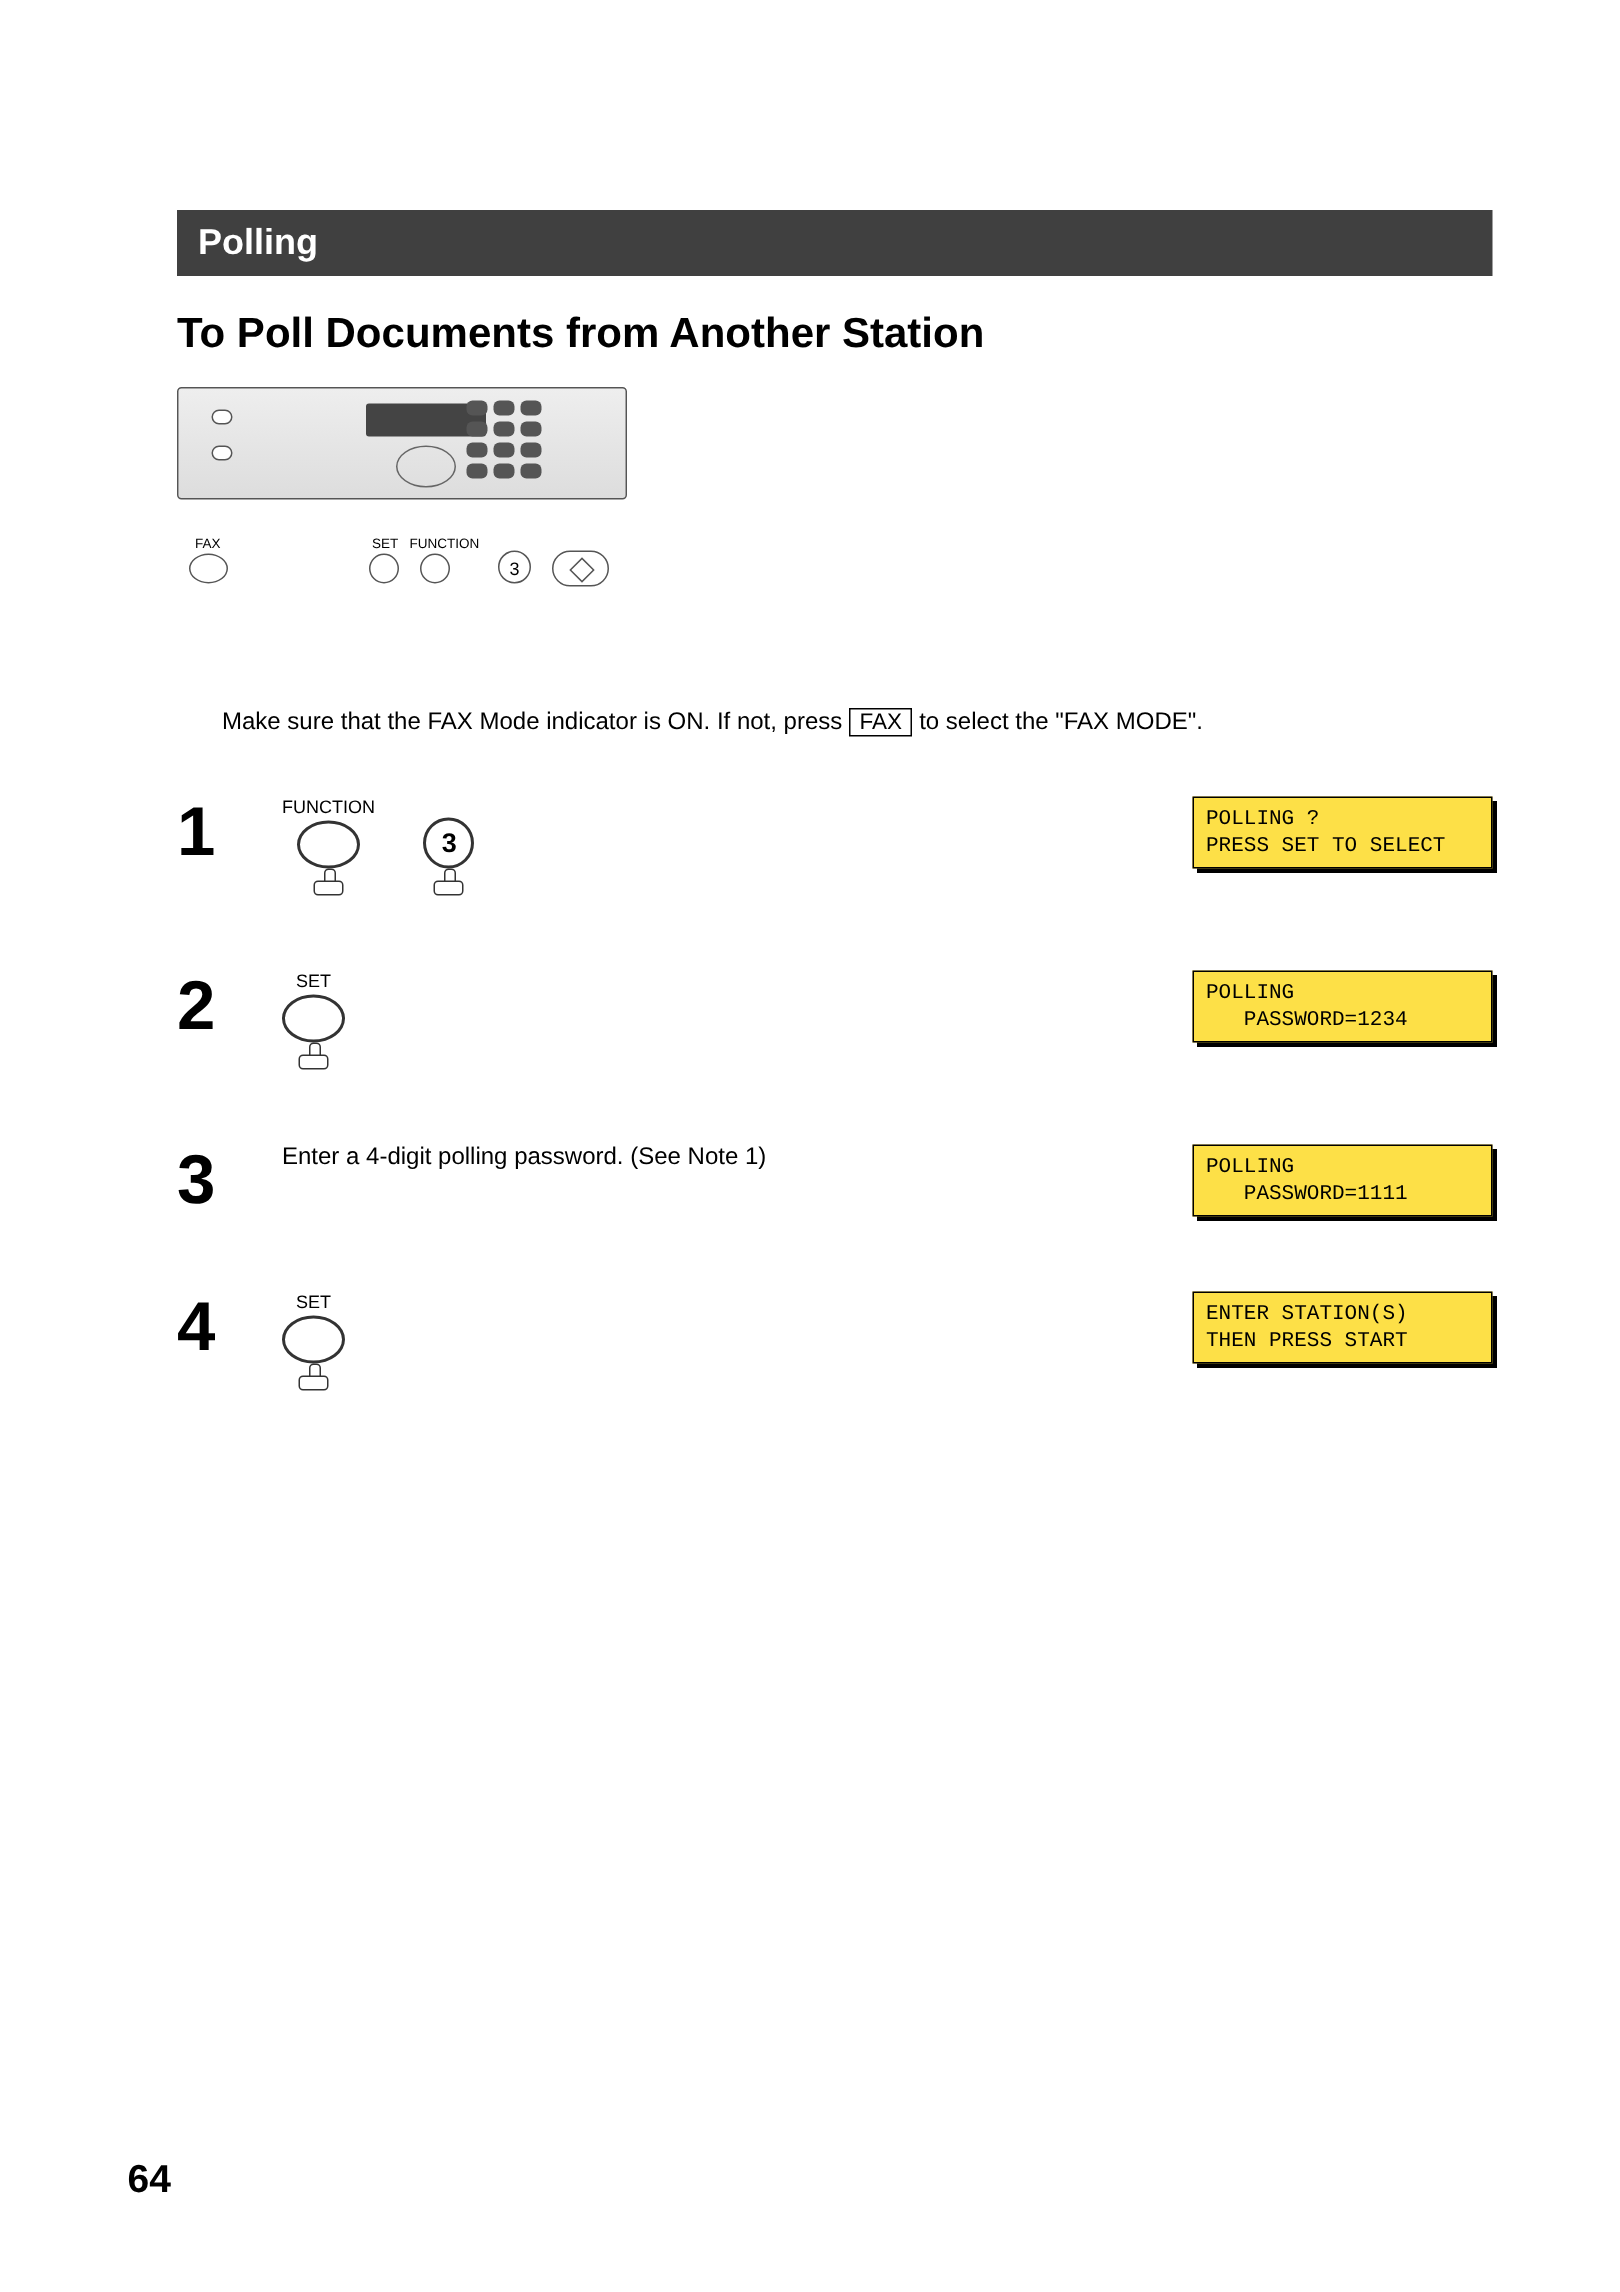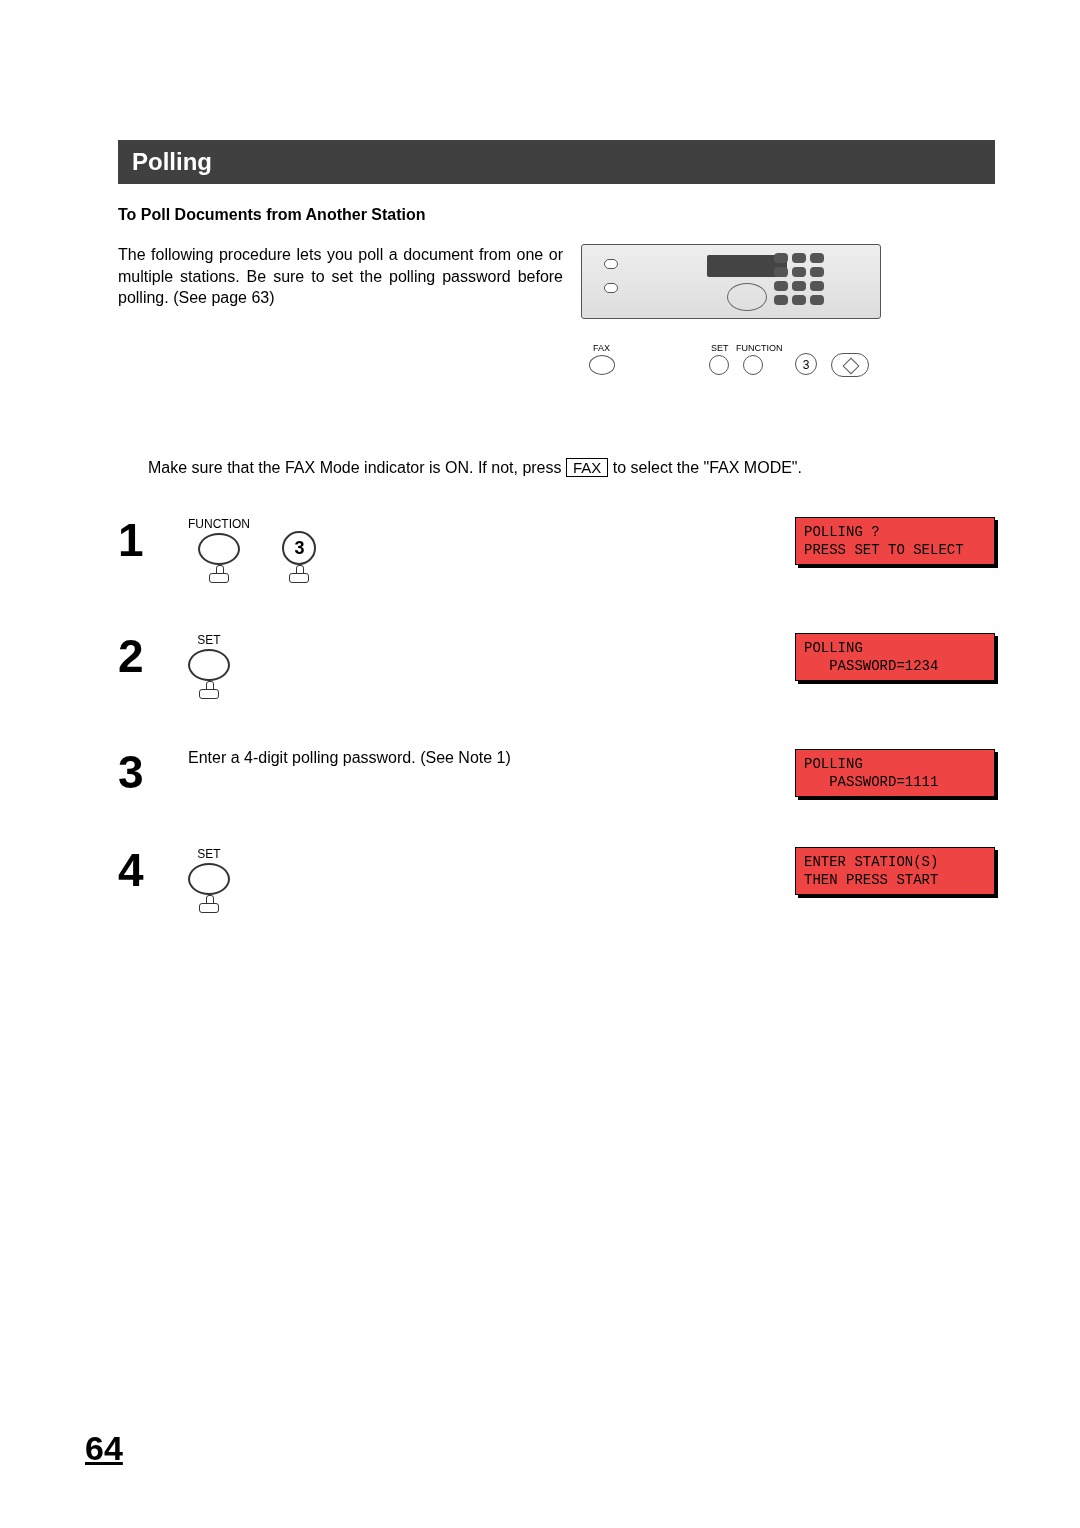--- a/index.html
+++ b/index.html
@@ -14,21 +14,21 @@
   }
   .section-bar {
     background: #404040;
     color: #fff;
     padding: 8px 14px;
     font-size: 24px;
     font-weight: bold;
     margin-bottom: 22px;
   }
   .subheading {
-    font-size: 16px;
+    font-size: 28px;
     font-weight: bold;
     margin-bottom: 20px;
   }
   .intro-row {
     display: flex;
     gap: 18px;
     margin-bottom: 90px;
   }
   .intro-text {
     flex: 0 0 445px;
@@ -136,40 +136,39 @@
     font-size:18px; margin:14px auto 0;
   }
   .step-text { font-size:16px; flex:0 0 340px; }
   .ex-line { margin-top:18px; }
   .ex-label { font-weight:bold; }
   .digit-circle {
     display:inline-block; width:24px; height:24px; border:1px solid #000; border-radius:50%;
     text-align:center; line-height:22px; font-size:14px; margin:0 2px;
   }
   .lcd {
-    width: 200px; height: 48px; border:1px solid #000; background:#ef4444;
+    width: 200px; height: 48px; border:1px solid #000; background:#fde047;
     box-shadow: 3px 3px 0 #000; font-family: "Courier New", monospace;
     font-size: 14px; padding: 5px 8px; line-height:1.3; white-space:pre;
     flex-shrink:0;
   }
   .page-num {
-    position:absolute; bottom:60px; left:85px; font-size:34px; font-weight:bold;text-decoration:underline;
+    position:absolute; bottom:60px; left:85px; font-size:26px; font-weight:bold;
   }
 </style>
 </head>
 <body>
 
 <div class="section-bar">
   <span>Polling</span>
 </div>
 
 <div class="subheading">To Poll Documents from Another Station</div>
 
 <div class="intro-row">
-  <div class="intro-text">The following procedure lets you poll a document from one or multiple stations.  Be sure to set the polling password before polling.  (See page 63)</div>
   <div class="panel-illus">
     <div class="panel-box">
       <div class="row-top"></div>
       <div class="row-bot"></div>
       <div class="screen"></div>
       <div class="dial"></div>
       <div class="keypad">
         <div class="k" style="left:0;top:0"></div>
           <div class="k" style="left:18px;top:0"></div>
           <div class="k" style="left:36px;top:0"></div>

